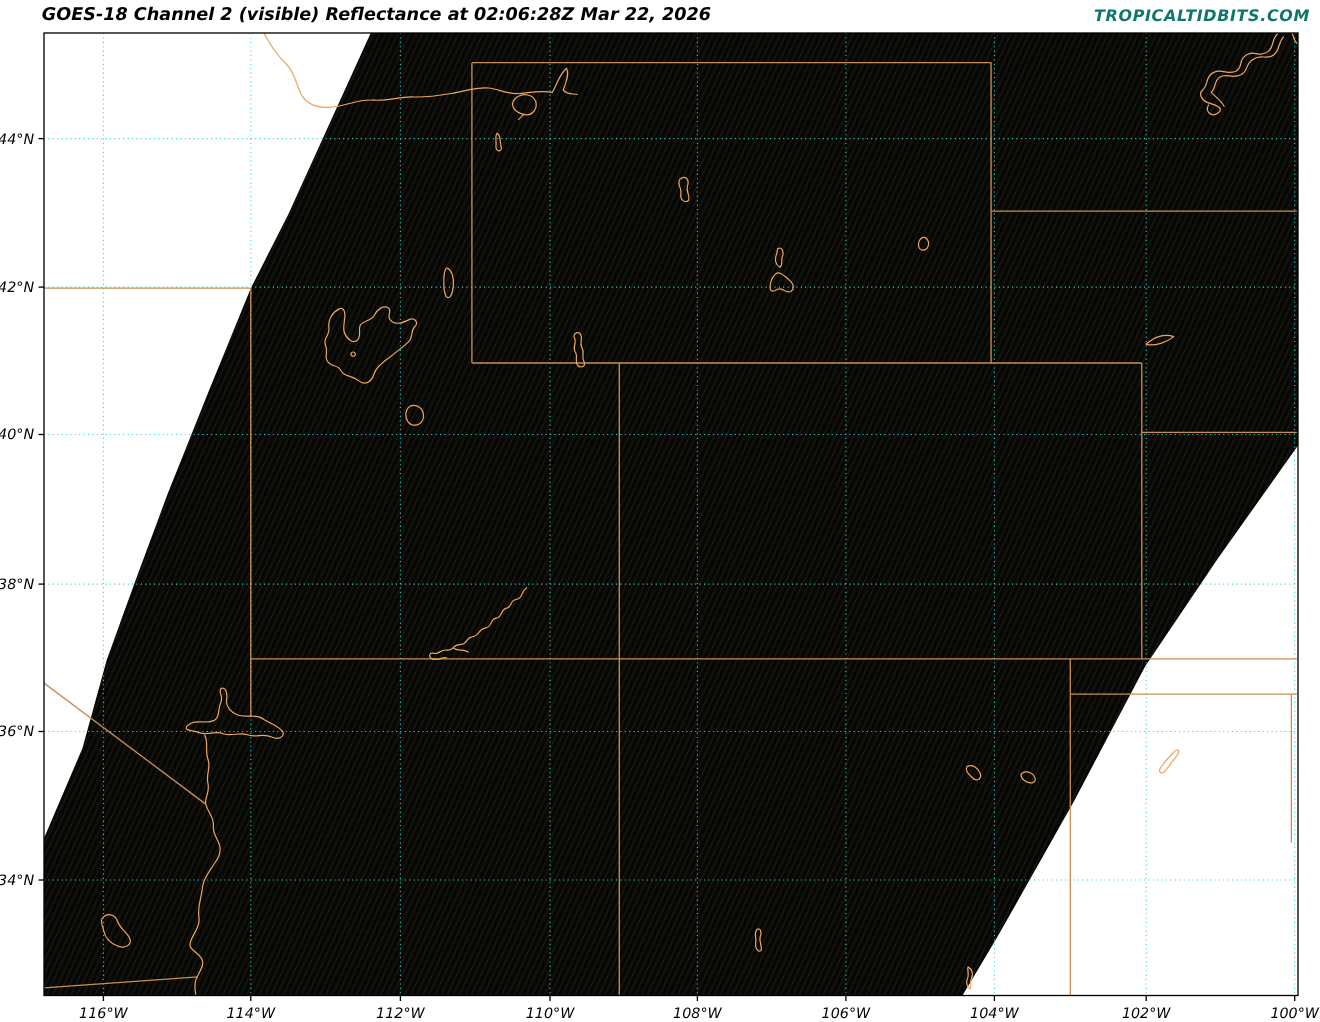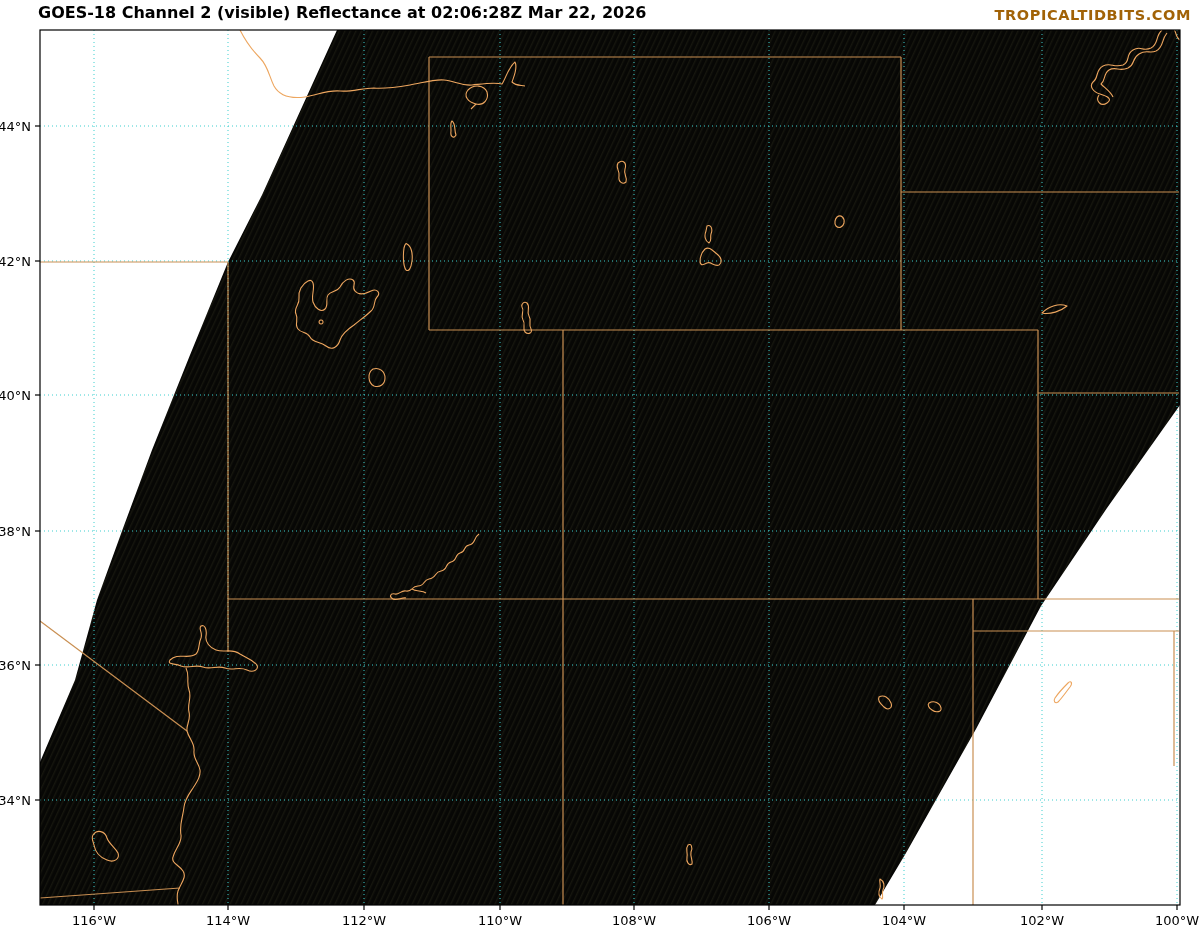--- a/index.html
+++ b/index.html
@@ -1,26 +1,26 @@
 <!DOCTYPE html>
 <html><head>
 <meta charset="utf-8">
 <style>
   html,body{margin:0;padding:0;}
   body{
     width:1200px;height:929px;position:relative;background:#ffffff;
     font-family:"DejaVu Sans","Liberation Sans",sans-serif;overflow:hidden;
   }
-  .page{width:1200px;height:929px;position:relative;}
+  .page{width:1200px;height:929px;position:relative;font-style:italic;}
   .title{
     position:absolute;left:38px;top:3px;font-size:16px;font-weight:bold;color:#000;
     white-space:nowrap;z-index:3;
   }
   .watermark{
-    position:absolute;right:9px;top:7px;font-size:14.5px;font-weight:bold;color:#a16207;
+    position:absolute;right:9px;top:7px;font-size:14.5px;font-weight:bold;color:#0f766e;
     letter-spacing:0.6px;z-index:3;white-space:nowrap;
   }
   svg{position:absolute;left:0;top:0;z-index:1;}
   svg text{font-family:"DejaVu Sans","Liberation Sans",sans-serif;}
 </style>
 </head>
 <body>
 
 <div class="page">
   <div class="title">GOES-18 Channel 2 (visible) Reflectance at 02:06:28Z Mar 22, 2026</div>

